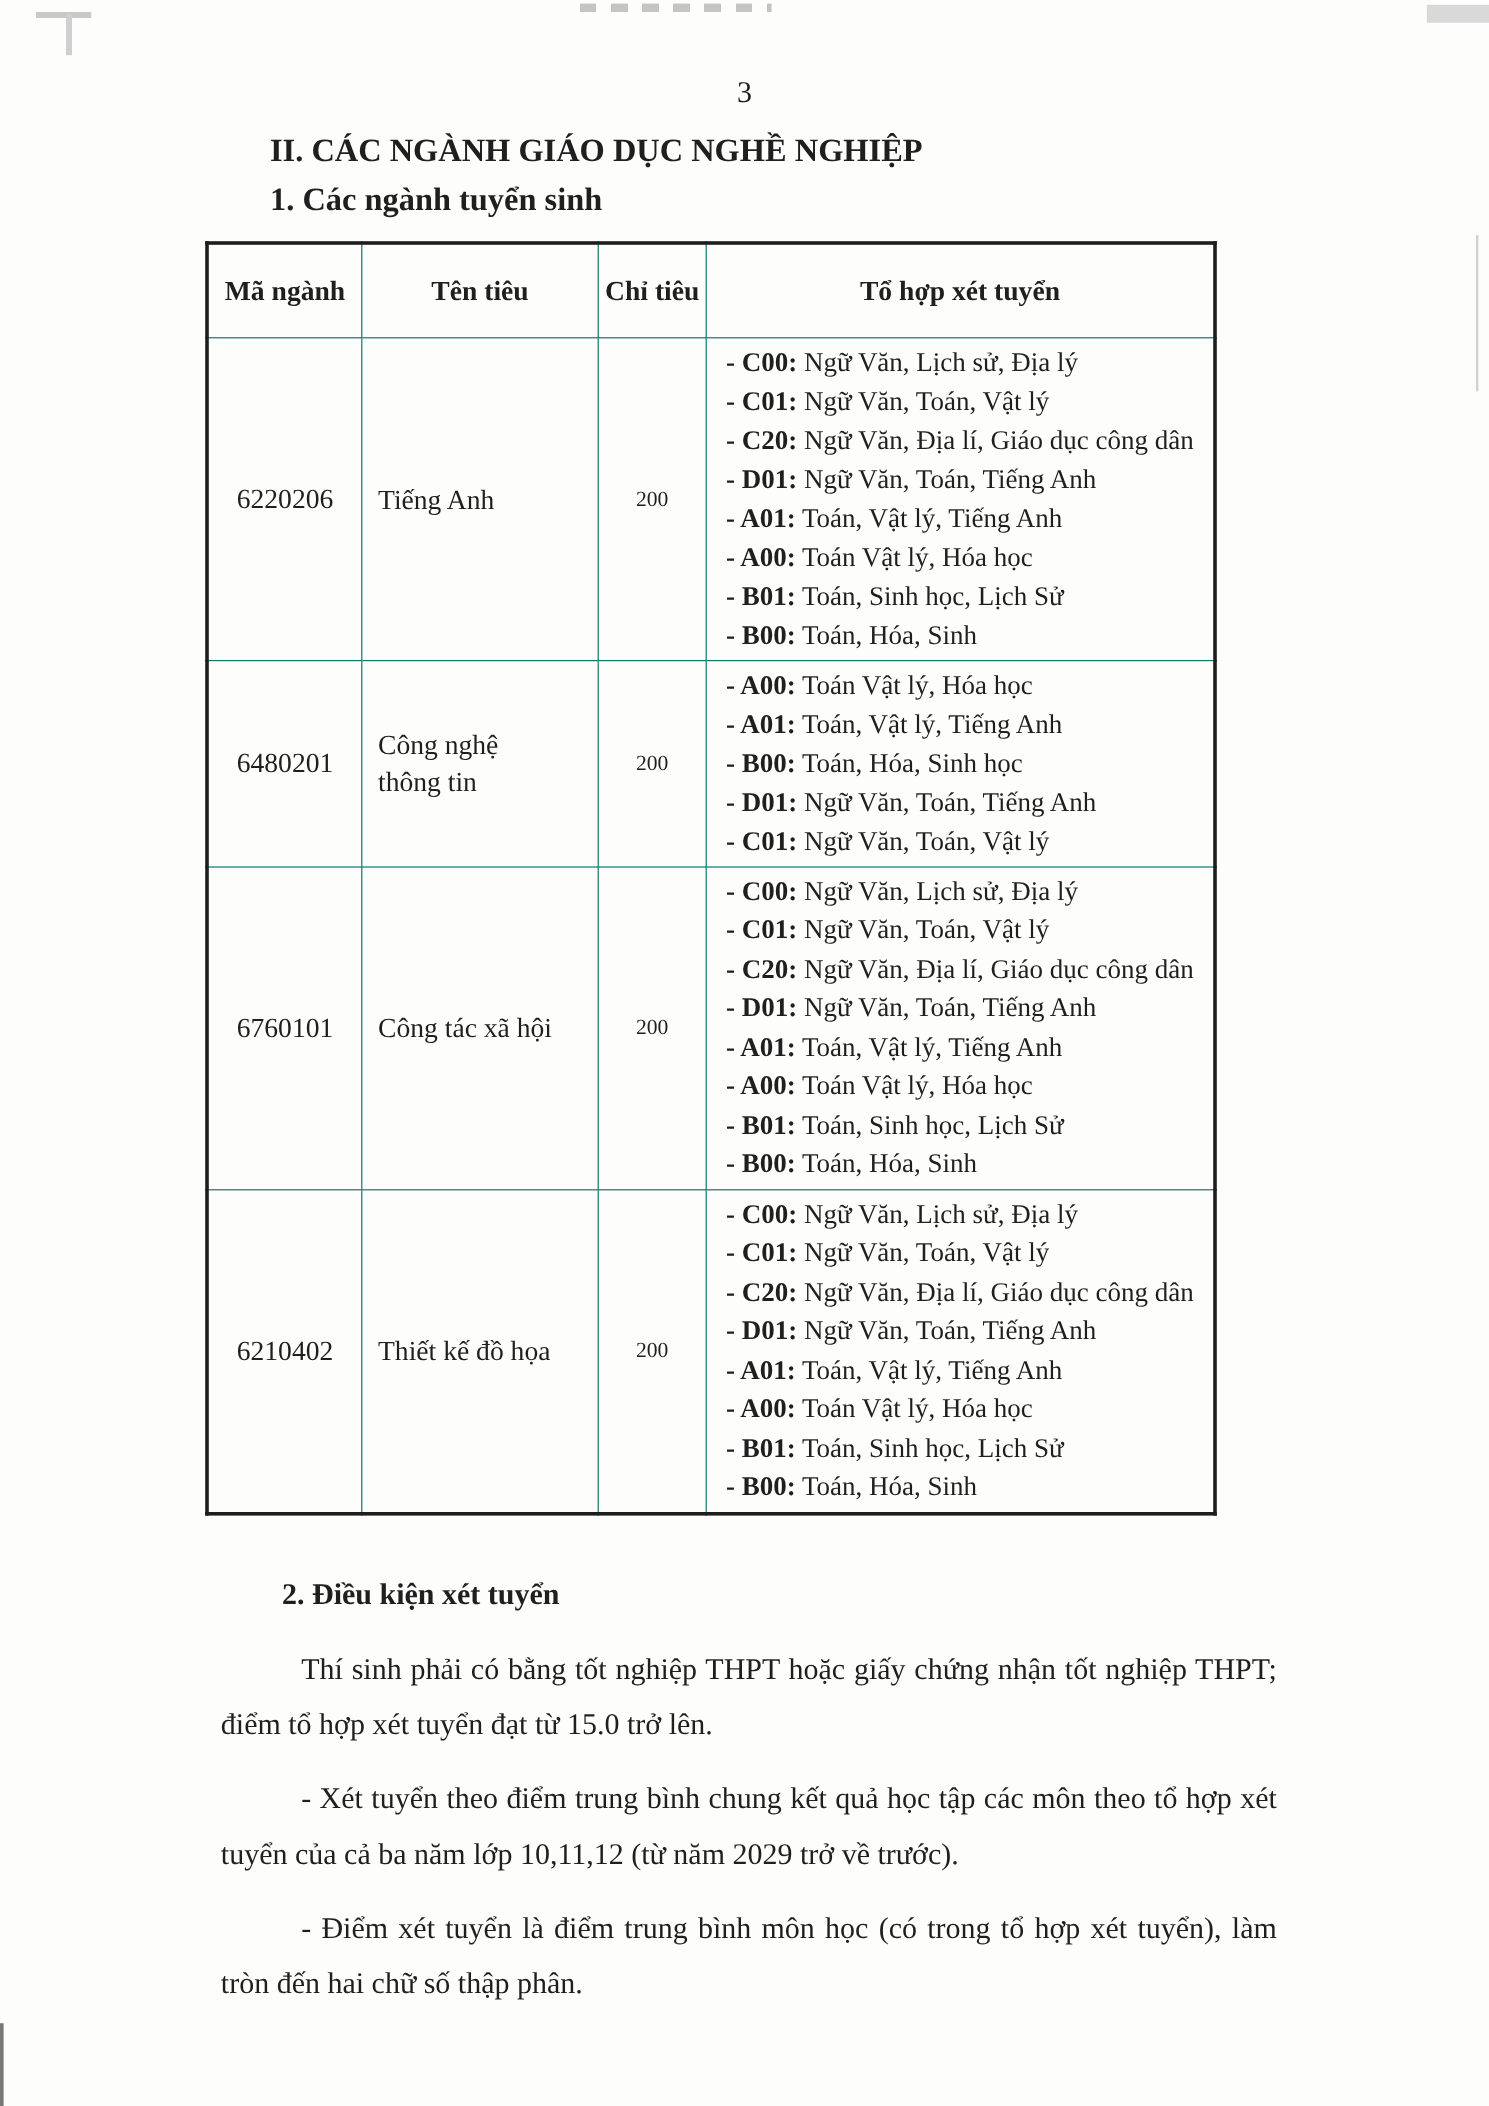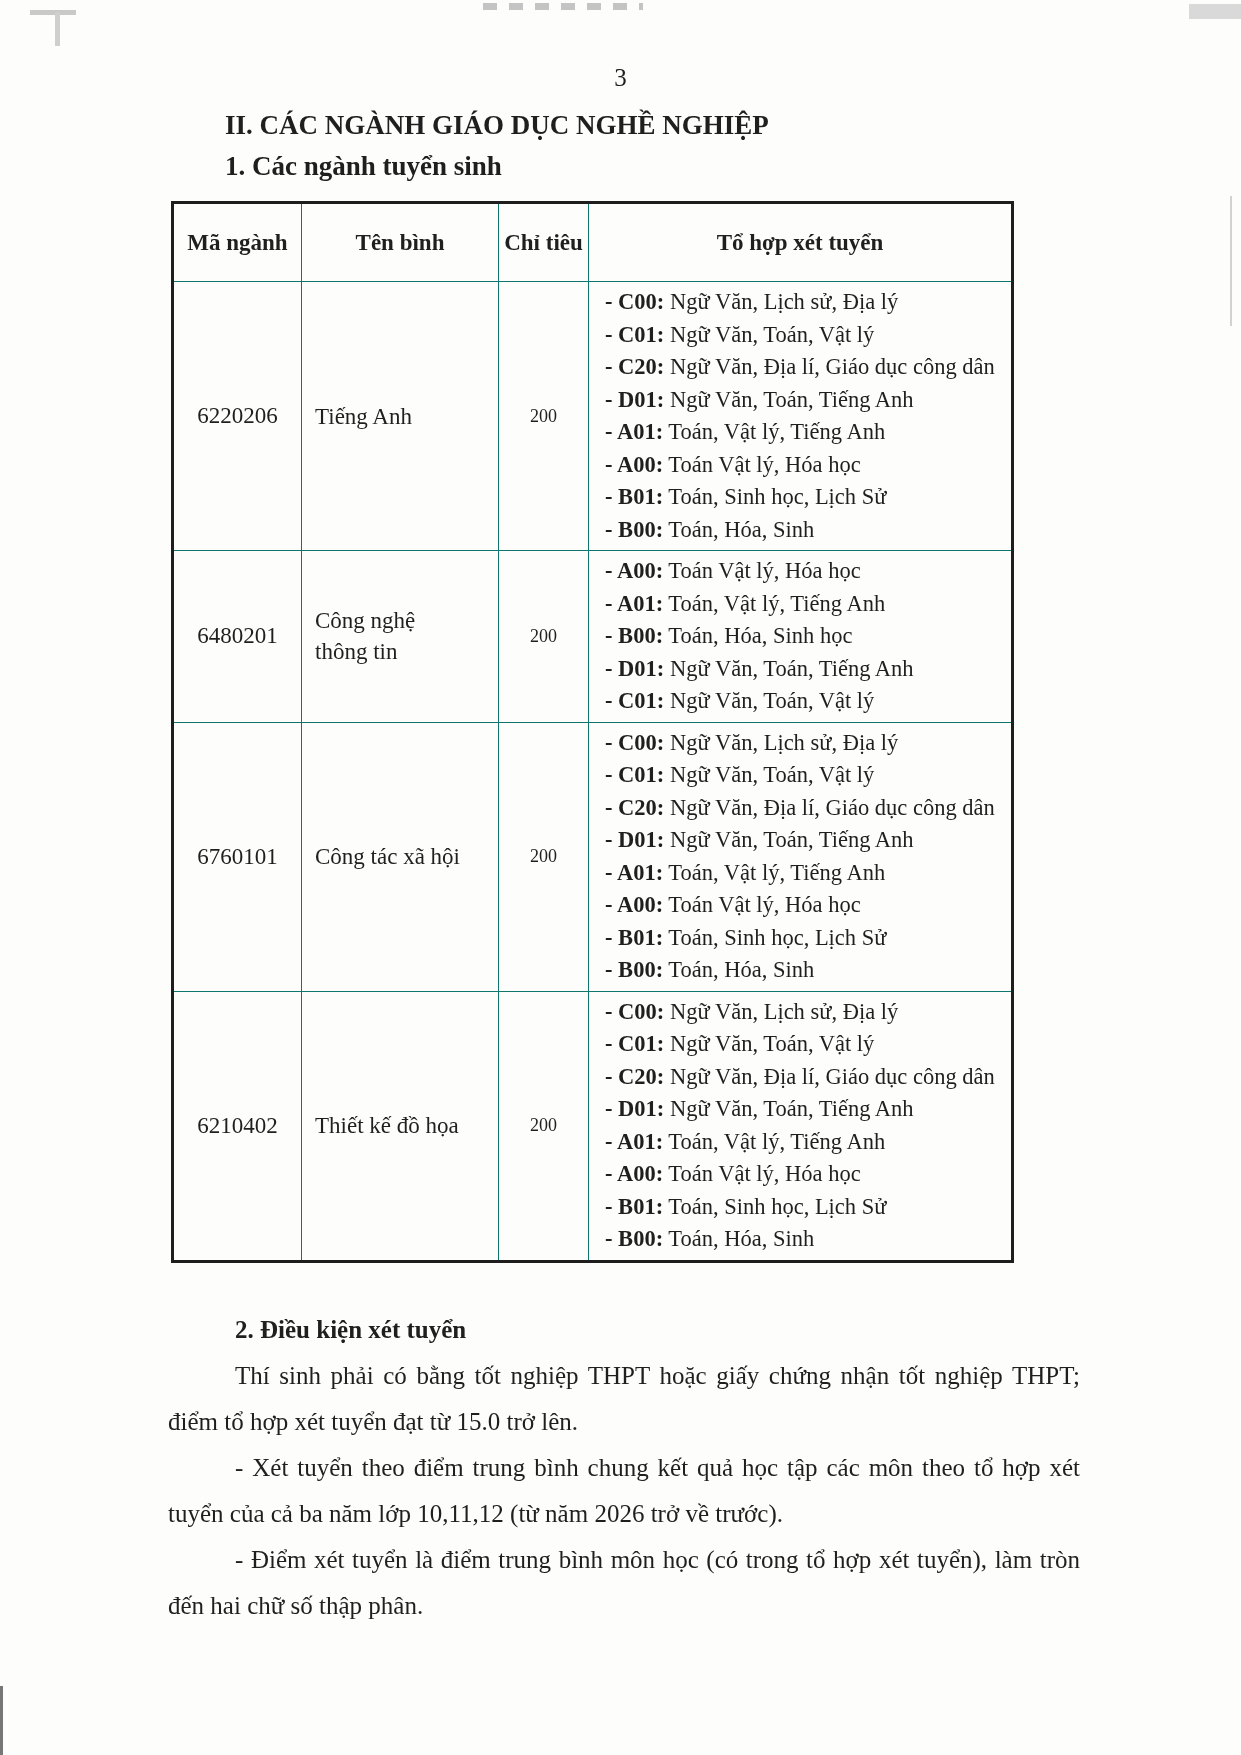--- a/index.html
+++ b/index.html
@@ -59,21 +59,21 @@
     font-size:22.5px; line-height:32.5px; white-space:nowrap;
   }
   .combo-line b { font-weight:bold; }
 
   .body-sections { margin-top:44px; }
   .sec-title {
     font-size:25px; font-weight:bold; line-height:46px;
     margin:0 0 0 67px;
   }
   .body-par {
-    font-size:25px; line-height:46px; margin:0;
+    font-size:25px; line-height:46px; margin:16px;
     text-indent:67px; text-align:justify;
   }
 </style>
 </head>
 <body>
 
 <div class="page">
 
   <div class="artifact art-topleft-1"></div>
   <div class="artifact art-topleft-2"></div>
@@ -87,21 +87,21 @@
   <div class="content">
 
     <div class="heading">II. CÁC NGÀNH GIÁO DỤC NGHỀ NGHIỆP</div>
 
     <div class="subheading">1. Các ngành tuyển sinh</div>
 
     <table class="majors">
       <thead>
         <tr>
           <th class="h-code">Mã ngành</th>
-          <th class="h-name">Tên bình</th>
+          <th class="h-name">Tên tiêu</th>
           <th class="h-quota">Chỉ tiêu</th>
           <th class="h-combos">Tổ hợp xét tuyển</th>
         </tr>
       </thead>
       <tbody>
           <tr>
             <td class="code-cell">6220206</td>
             <td class="name-cell">Tiếng Anh</td>
             <td class="quota-cell">200</td>
             <td class="combos-cell">
@@ -156,18 +156,18 @@
               <div class="combo-line"><b>- B01:</b> Toán, Sinh học, Lịch Sử</div>
               <div class="combo-line"><b>- B00:</b> Toán, Hóa, Sinh</div>
             </td>
           </tr>
         </tbody>
     </table>
 
     <div class="body-sections">
         <div class="sec-title">2. Điều kiện xét tuyển</div>
         <p class="body-par">Thí sinh phải có bằng tốt nghiệp THPT hoặc giấy chứng nhận tốt nghiệp THPT; điểm tổ hợp xét tuyển đạt từ 15.0 trở lên.</p>
-        <p class="body-par">- Xét tuyển theo điểm trung bình chung kết quả học tập các môn theo tổ hợp xét tuyển của cả ba năm lớp 10,11,12 (từ năm 2026 trở về trước).</p>
+        <p class="body-par">- Xét tuyển theo điểm trung bình chung kết quả học tập các môn theo tổ hợp xét tuyển của cả ba năm lớp 10,11,12 (từ năm 2029 trở về trước).</p>
         <p class="body-par">- Điểm xét tuyển là điểm trung bình môn học (có trong tổ hợp xét tuyển), làm tròn đến hai chữ số thập phân.</p>
       </div>
 
   </div>
 </div>
 
 </body></html>

